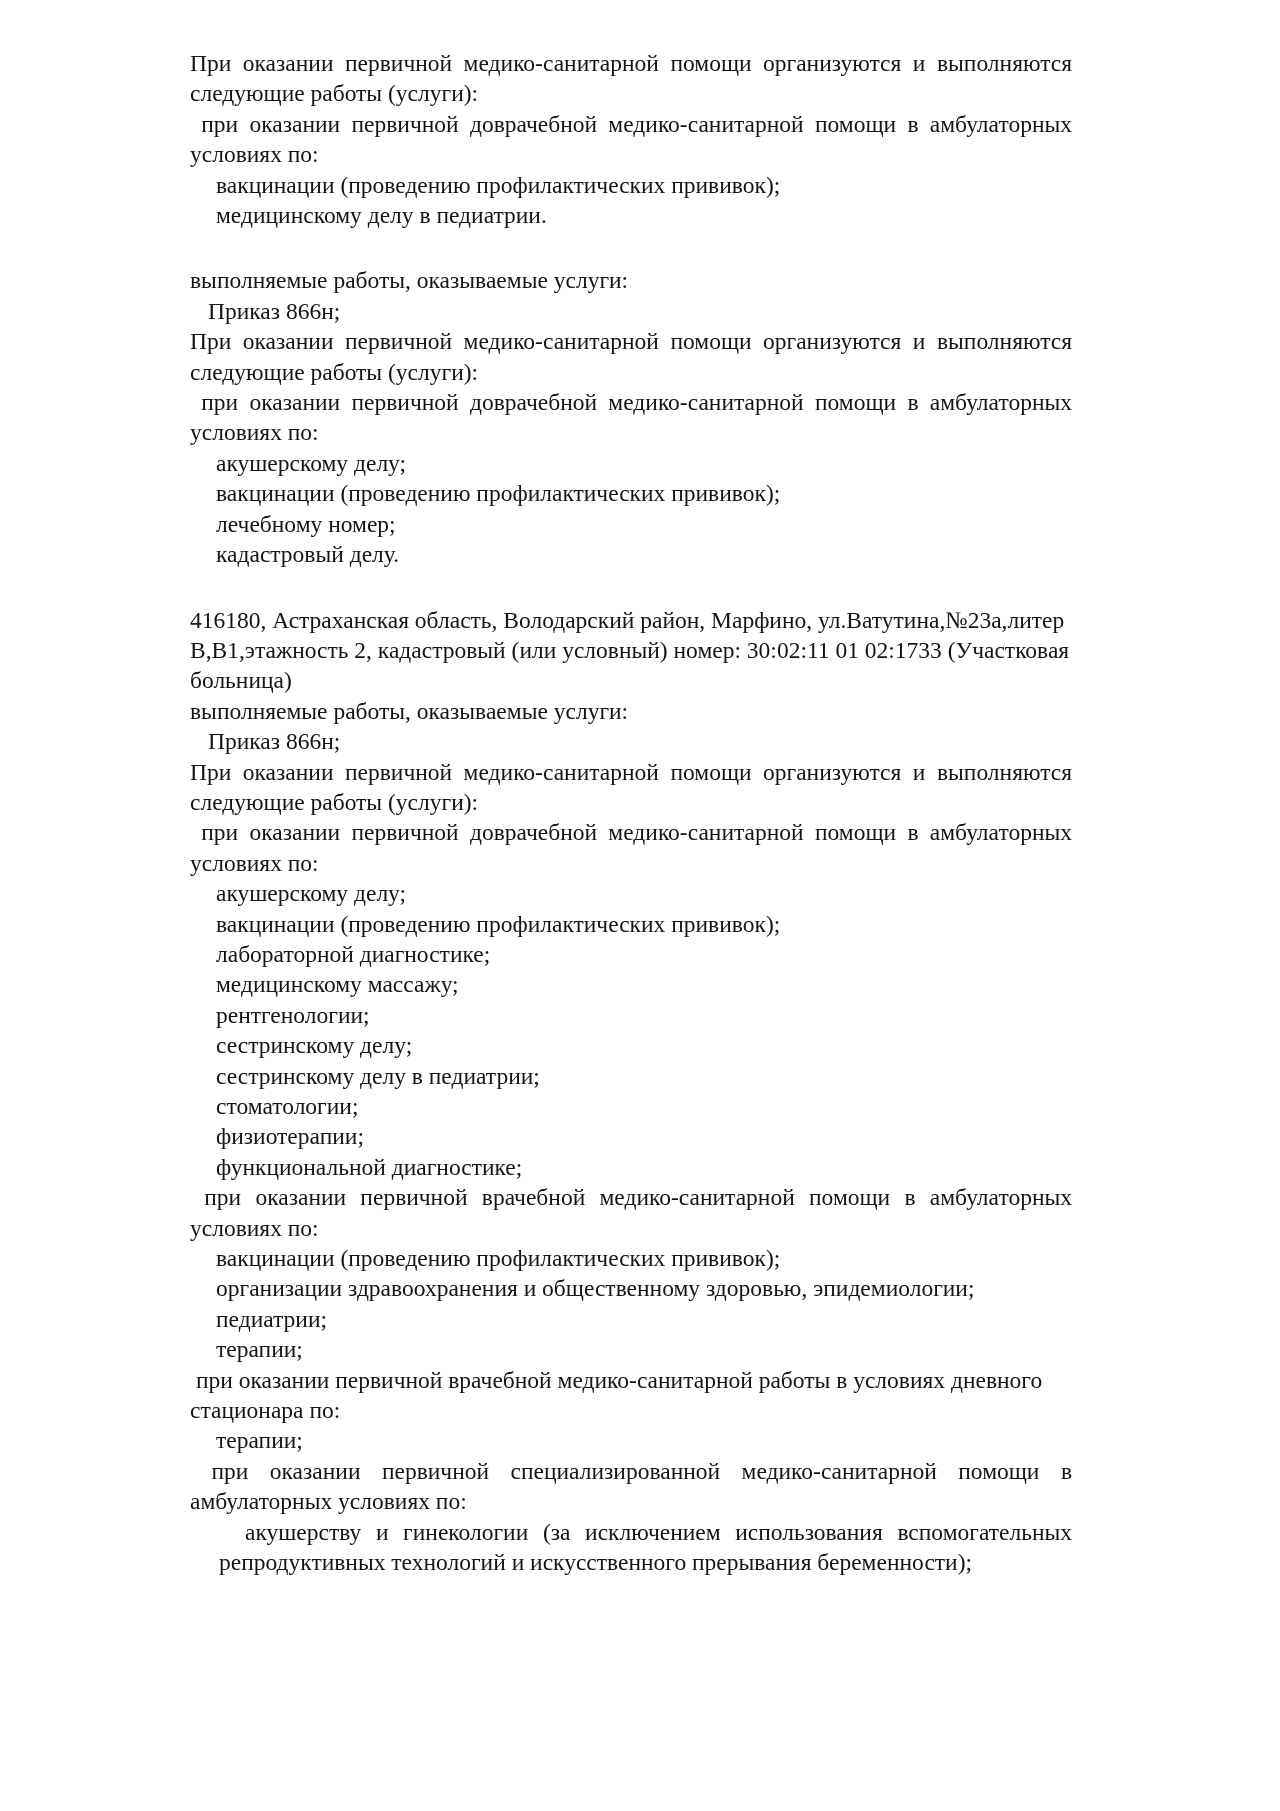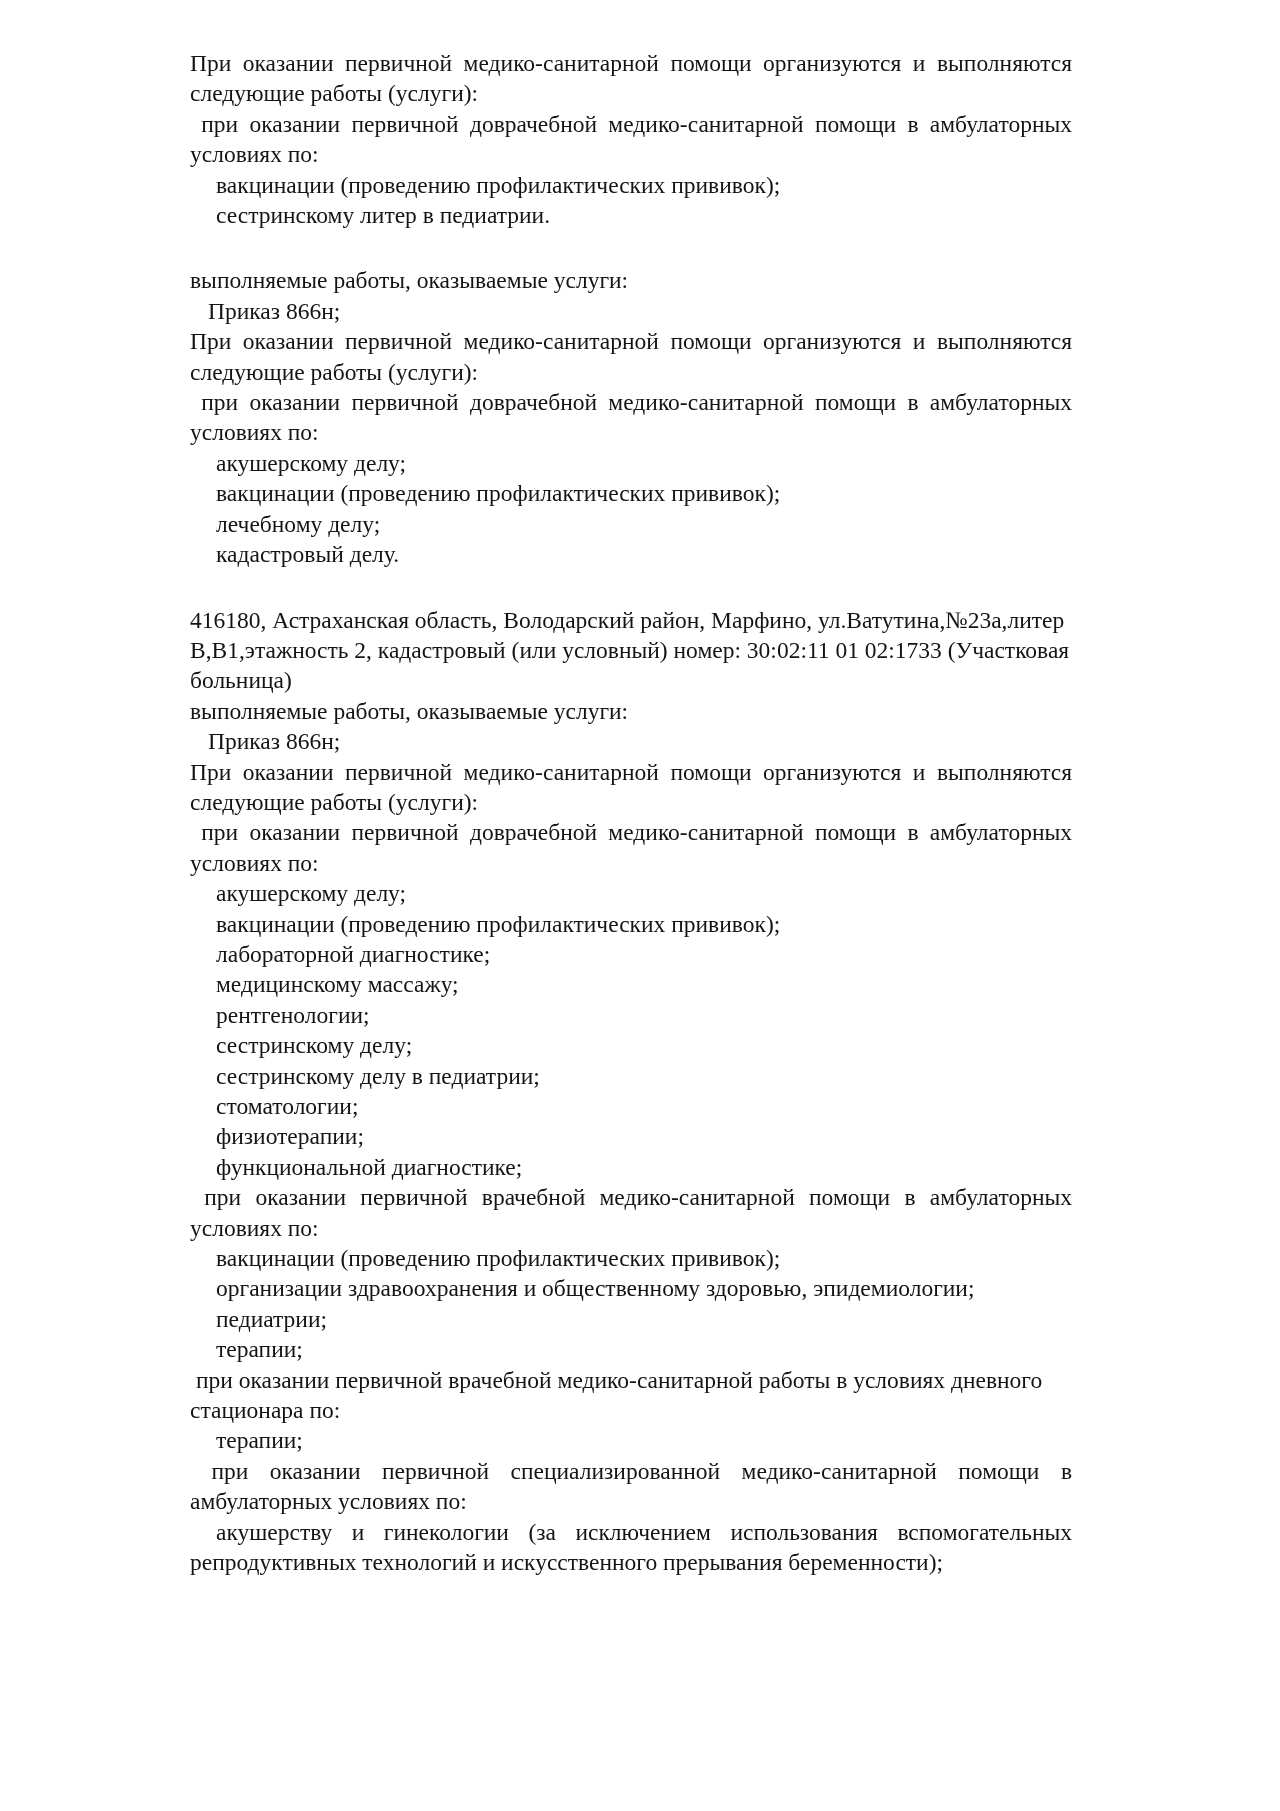--- a/index.html
+++ b/index.html
@@ -41,46 +41,46 @@
     text-indent: 0;
     hyphens: none;
   }
   .p-left {
     text-align: left;
   }
   
   .ind-0  { padding-left: 0;    }
   .ind-1  { padding-left: 18px; }
   .ind-2  { padding-left: 26px; }
-  .first-ind-2 { text-indent: 26px; }
+  .first-ind-2 { text-indent: 26px; margin-left: 29px; }
   .gap-block { height: 35px; }
 </style>
 </head>
 <body>
 
 <div class="page">
   <div class="doc-body">
 
     <div class="block">
       <p class="p-just ind-0">При оказании первичной медико-санитарной помощи организуются и выполняются следующие работы (услуги):</p>
       <p class="p-just ind-0"> при оказании первичной доврачебной медико-санитарной помощи в амбулаторных условиях по:</p>
       <p class="p-left ind-2">вакцинации (проведению профилактических прививок);</p>
-      <p class="p-left ind-2">сестринскому литер в педиатрии.</p>
+      <p class="p-left ind-2">медицинскому делу в педиатрии.</p>
     </div>
 
     <div class="gap-block"></div>
 
     <div class="block">
       <p class="p-left ind-0">выполняемые работы, оказываемые услуги:</p>
       <p class="p-left ind-1">Приказ 866н;</p>
       <p class="p-just ind-0">При оказании первичной медико-санитарной помощи организуются и выполняются следующие работы (услуги):</p>
       <p class="p-just ind-0"> при оказании первичной доврачебной медико-санитарной помощи в амбулаторных условиях по:</p>
       <p class="p-left ind-2">акушерскому делу;</p>
       <p class="p-left ind-2">вакцинации (проведению профилактических прививок);</p>
-      <p class="p-left ind-2">лечебному делу;</p>
+      <p class="p-left ind-2">лечебному номер;</p>
       <p class="p-left ind-2">кадастровый делу.</p>
     </div>
 
     <div class="gap-block"></div>
 
     <div class="block">
       <p class="p-left ind-0">416180, Астраханская область, Володарский район, Марфино, ул.Ватутина,№23а,литер В,В1,этажность 2, кадастровый (или условный) номер: 30:02:11 01 02:1733 (Участковая больница)</p>
       <p class="p-left ind-0">выполняемые работы, оказываемые услуги:</p>
       <p class="p-left ind-1">Приказ 866н;</p>
       <p class="p-just ind-0">При оказании первичной медико-санитарной помощи организуются и выполняются следующие работы (услуги):</p>

